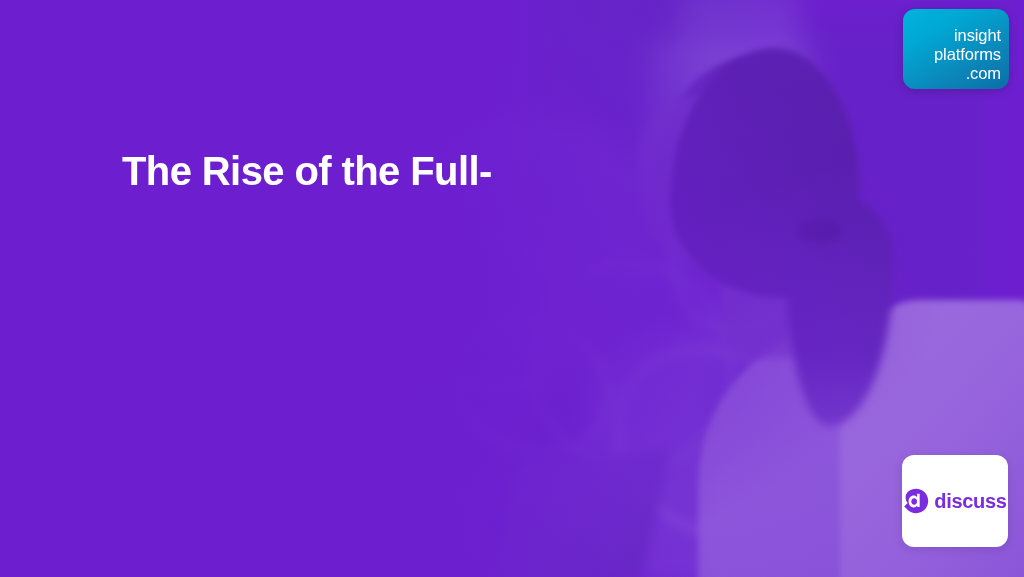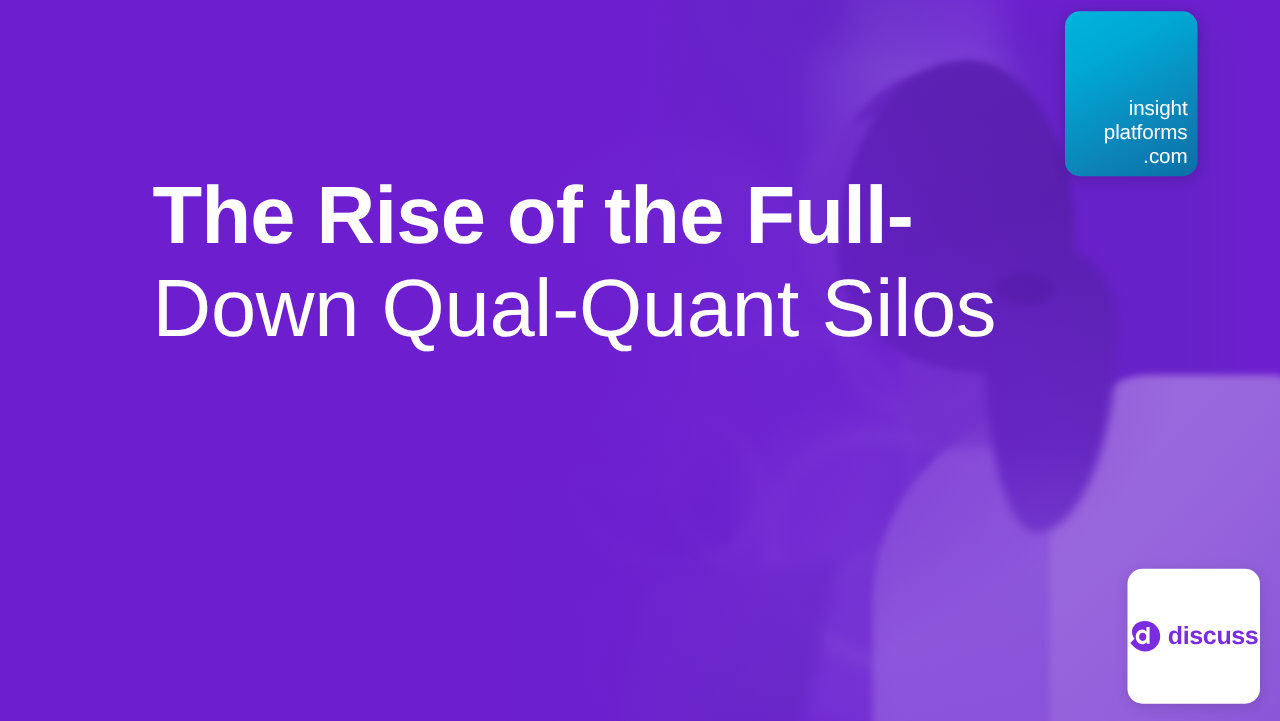--- a/index.html
+++ b/index.html
@@ -152,54 +152,54 @@
 
   
   .headline {
     position: absolute;
     left: 122px;
     top: 134px;
     width: 800px;
   }
   .hl-line {
     color: #ffffff;
-    font-size: 65px;
+    font-size: 40px;
     line-height: 75px;
     letter-spacing: -0.6px;
     white-space: nowrap;
   }
   .hl-bold   { font-weight: 700; }
   .hl-light  { font-weight: 300; letter-spacing: -0.2px; }
 
   
   .ip-logo {
     position: absolute;
-    left: 852px; top: 9px;
-    width: 106px; height: 132px;
+    left: 903px; top: 9px;
+    width: 106px; height: 80px;
     border-radius: 12px;
     background: linear-gradient(150deg, #00b4dd 0%, #00a8d4 28%, #0c84b8 70%, #0a6fa6 100%);
     box-shadow: 0 2px 10px rgba(0,0,0,.18);
     overflow: hidden;
   }
   .ip-text {
     position: absolute;
     right: 8px; bottom: 6px;
     text-align: right;
     color: #ffffff;
     font-size: 16.5px;
     line-height: 19px;
     font-weight: 400;
     letter-spacing: -0.1px;
   }
 
   
   .dis-logo {
     position: absolute;
     left: 902px; top: 455px;
-    width: 106px; height: 108px;
+    width: 106px; height: 92px;
     border-radius: 12px;
     background: #ffffff;
     box-shadow: 0 2px 10px rgba(0,0,0,.12);
   }
   .dis-inner {
     position: absolute;
     left: 0; right: 0; top: 50%;
     transform: translateY(-50%);
     display: flex;
     align-items: center;
@@ -256,21 +256,20 @@
       <div class="ponytail"></div>
       <div class="ponytie"></div>
     </div>
 
     <div class="tint"></div>
     <div class="tint2"></div>
   </div>
 
   <div class="headline">
     <div class="hl-line hl-bold">The Rise of the Full-</div>
-    <div class="hl-line hl-light">Down Qual-Quant Silos</div>
   </div>
 
   <div class="ip-logo">
     <div class="ip-text">
       <div>insight</div>
       <div>platforms</div>
       <div>.com</div>
     </div>
   </div>
 

